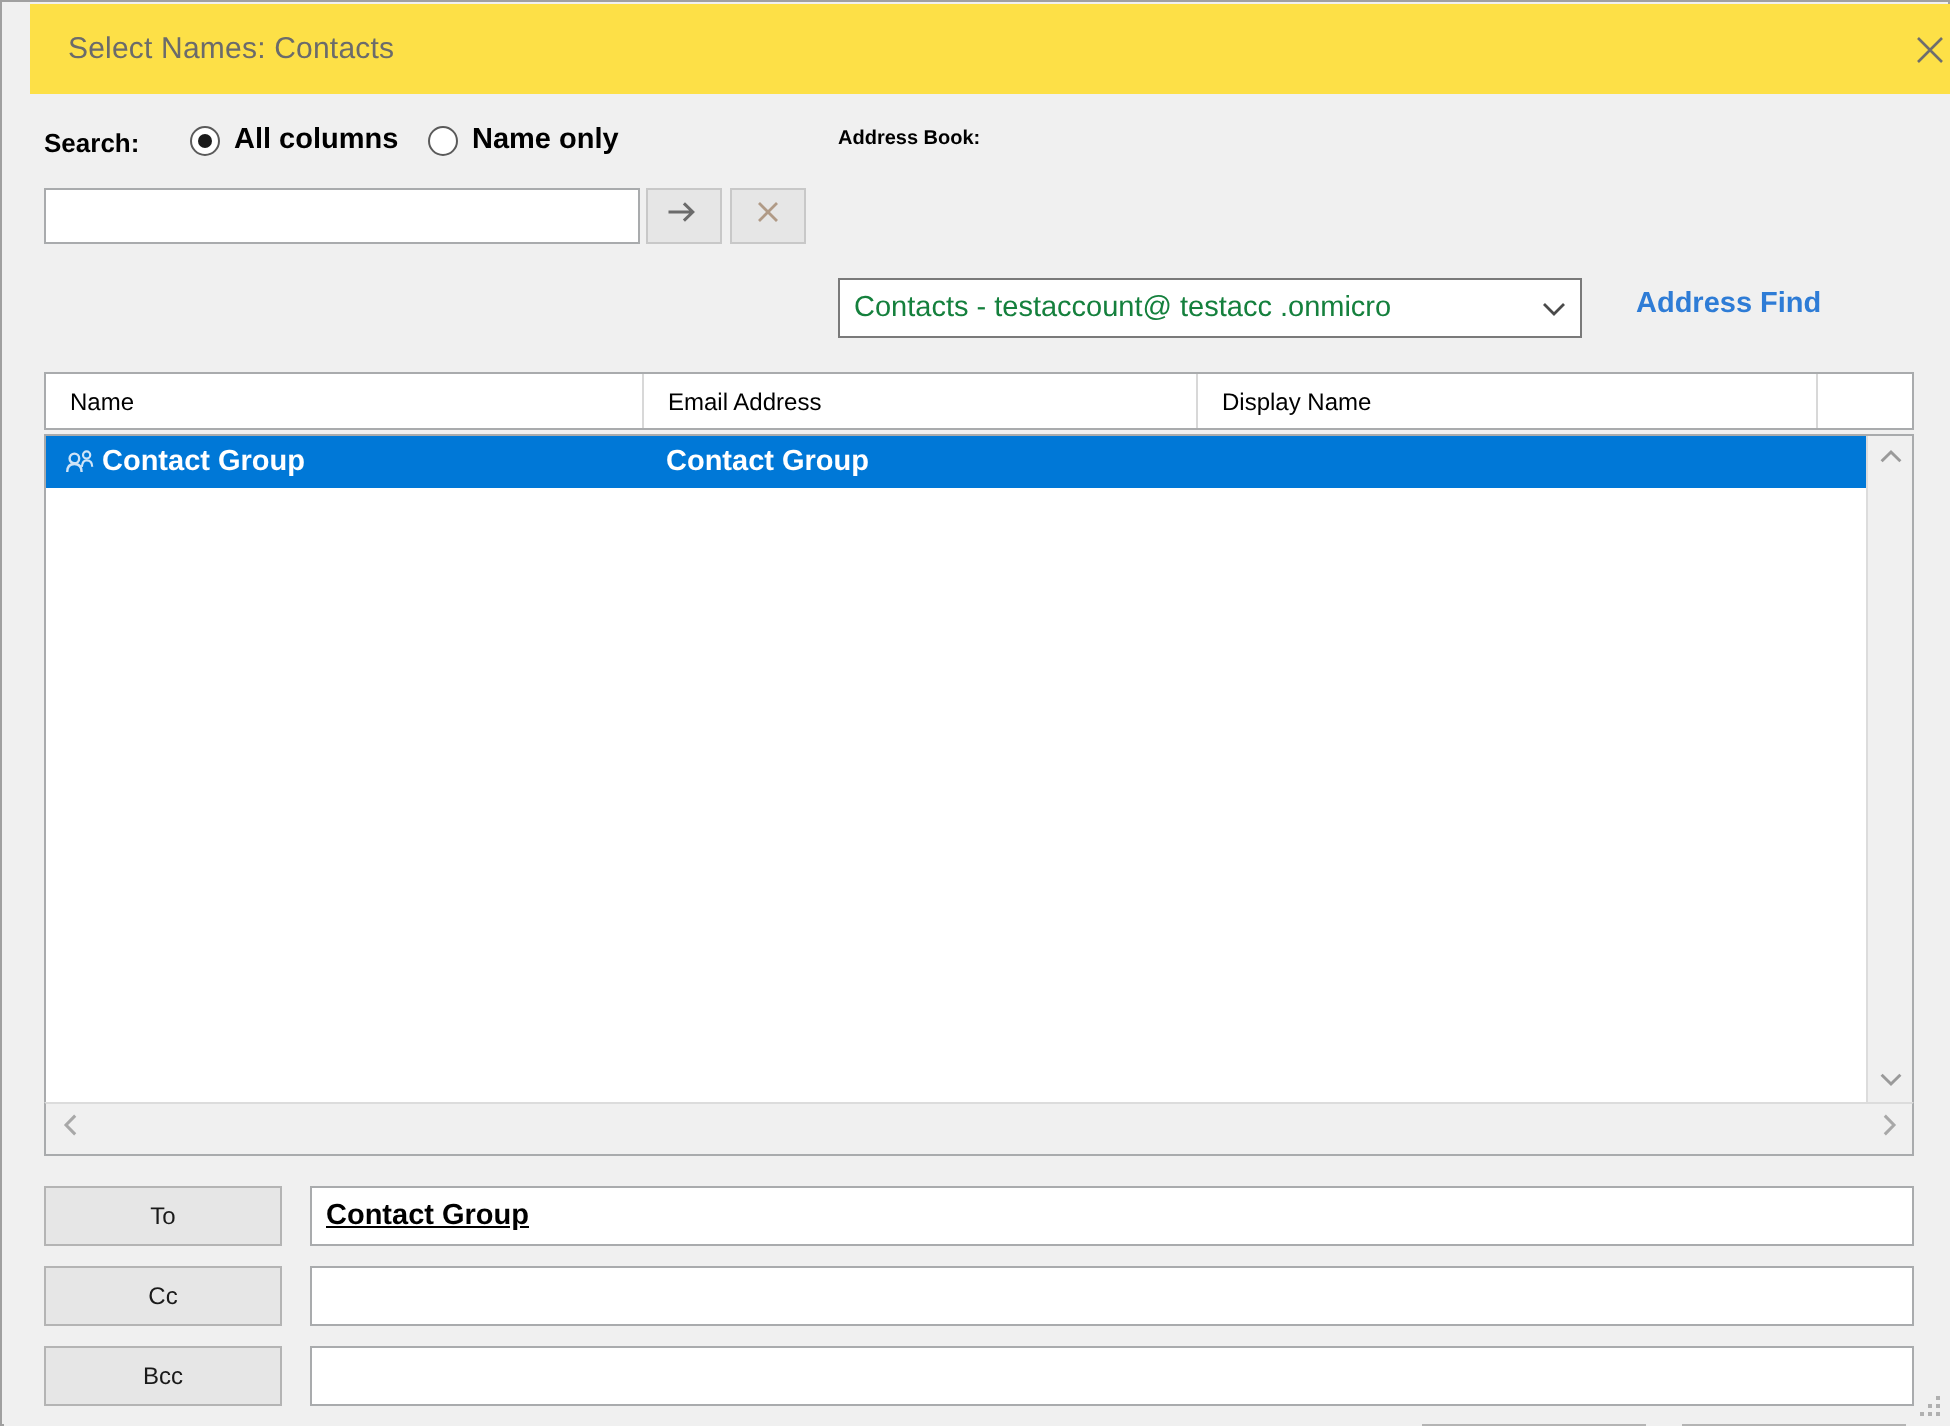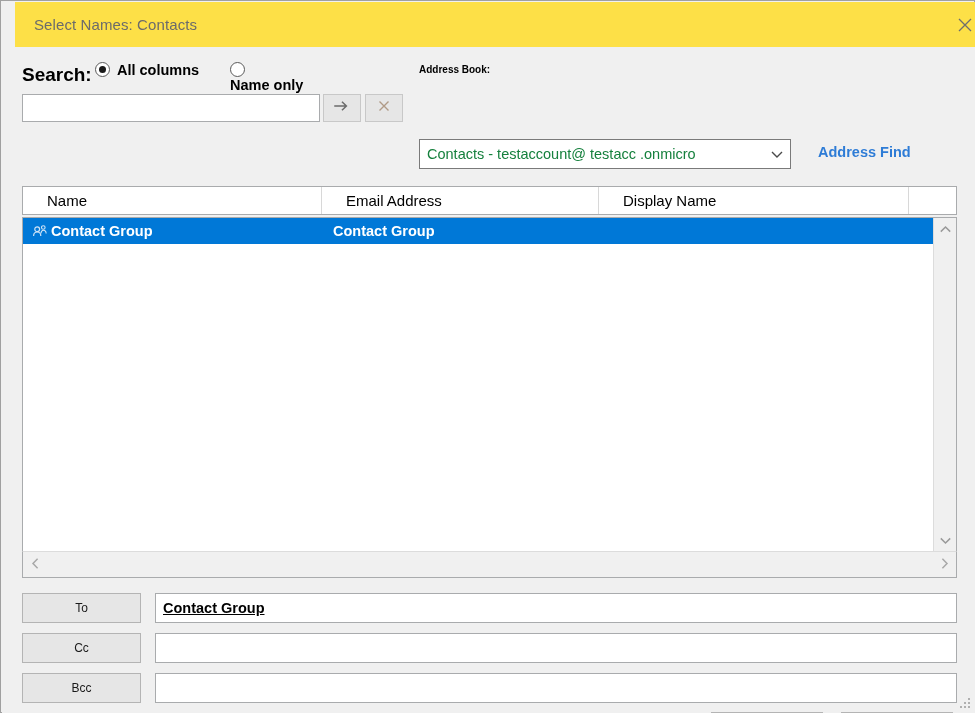--- a/index.html
+++ b/index.html
@@ -67,29 +67,30 @@
     width: 973px;
     height: 666px;
     background: #f0f0f0;
   }
 
   
   .search-label {
     position: absolute;
     left: 20px;
     top: 17px;
-    font-size: 19px;
+    font-size: 13px;
     font-weight: bold;
     color: #000;
   }
   .radio-group { position: absolute; top: 15px; }
   .radio-item {
     position: absolute;
     top: 0;
     display: flex;
+    align-items: center;
     cursor: default;
     white-space: nowrap;
   }
   .radio-circle {
     width: 15px;
     height: 15px;
     border-radius: 50%;
     border: 1.3px solid #5a5a5a;
     background: #fff;
     box-sizing: border-box;
@@ -204,23 +205,23 @@
     box-sizing: border-box;
     border: 1px solid #a9abad;
     background: #ffffff;
     display: flex;
   }
   .col-header {
     position: relative;
     box-sizing: border-box;
     display: flex;
     align-items: center;
-    font-size: 15px;
+    font-size: 12px;
     color: #000;
-    padding-left: 24px;
+    padding-left: 12px;
     overflow: hidden;
     white-space: nowrap;
     cursor: default;
   }
   .col-header + .col-header { border-left: 1px solid #d8d8d8; }
 
   #list-body {
     position: absolute;
     left: 20px;
     top: 170px;
@@ -402,21 +403,21 @@
 
   <div id="body-area">
 
     <div class="search-label">Search:</div>
 
     <div class="radio-group">
       <div class="radio-item" style="left:93px;">
         <span class="radio-circle checked"></span>
         <span class="radio-text">All columns</span>
       </div>
-      <div class="radio-item" style="left:228px;flex-direction:column;">
+      <div class="radio-item" style="left:212px;">
         <span class="radio-circle"></span>
         <span class="radio-text">Name only</span>
       </div>
     </div>
 
     <div id="addressbook-label">Address Book:</div>
 
     <input id="search-input" type="text" value="" style="">
 
     <div id="search-go-button" class="sq-button">

